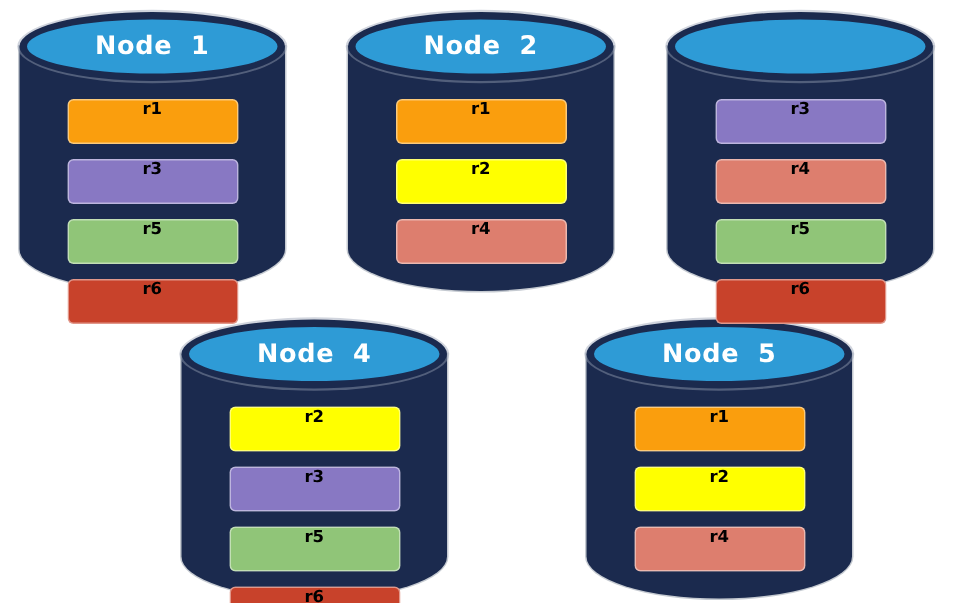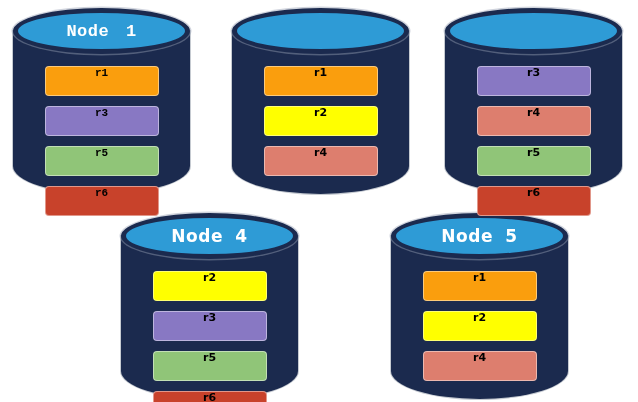--- a/index.html
+++ b/index.html
@@ -7,21 +7,21 @@
     width: 638px; height: 402px;
     position: relative;
     background: #ffffff;
     font-family: "DejaVu Sans", "Liberation Sans", sans-serif;
     overflow: hidden;
   }
   .node {
     position: absolute;
     width: 177px; height: 186px;
   }
-  .n1 { left: 13px;  top: 8px; font-family: Liberation Mono, monospace; }
+  .n1 { left: 13px;  top: 8px; }
   .n2 { left: 232px; top: 8px; }
   .n3 { left: 445px; top: 8px; }
   .n4 { left: 121px; top: 213px; }
   .n5 { left: 347px; top: 213px; margin-left: 44px; }
 
   .cyl-body {
     position: absolute;
     left: 0; right: 0; top: 23px; bottom: 0;
     background: var(--cyl-body, #1B2A4E);
     border-radius: 0 0 50% 50% / 0 0 28px 28px;
@@ -83,20 +83,21 @@
     <div class="replica-bar" style="background: rgb(250, 158, 13);">r1</div>
     <div class="replica-bar" style="background: rgb(136, 120, 195);">r3</div>
     <div class="replica-bar" style="background: rgb(144, 197, 120);">r5</div>
     <div class="replica-bar" style="background: rgb(200, 66, 43);">r6</div>
   </div>
 </div>
 
 <div class="node n2">
   <div class="cyl-body"></div>
   <div class="cyl-top"></div>
+  <div class="node-title">Node 2</div>
   <div class="bars">
     <div class="replica-bar" style="background: rgb(250, 158, 13);">r1</div>
     <div class="replica-bar" style="background: rgb(255, 255, 0);">r2</div>
     <div class="replica-bar" style="background: rgb(221, 126, 110);">r4</div>
   </div>
 </div>
 
 <div class="node n3">
   <div class="cyl-body"></div>
   <div class="cyl-top"></div>

